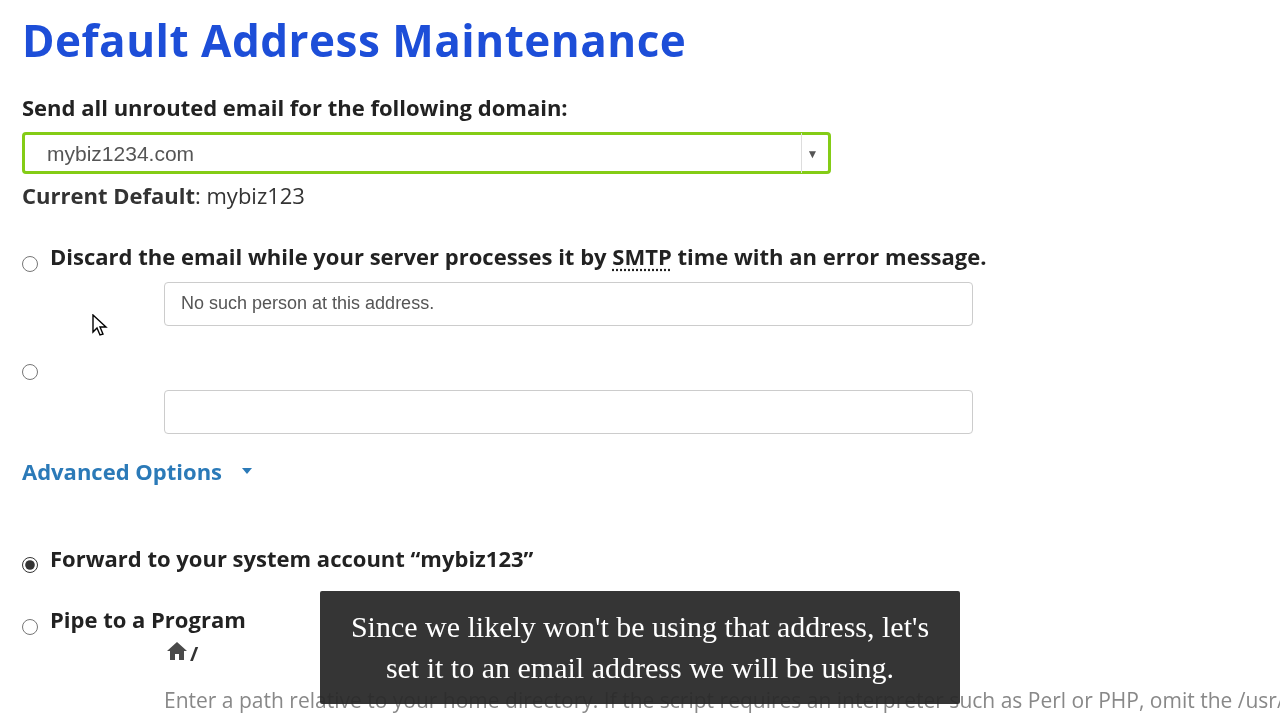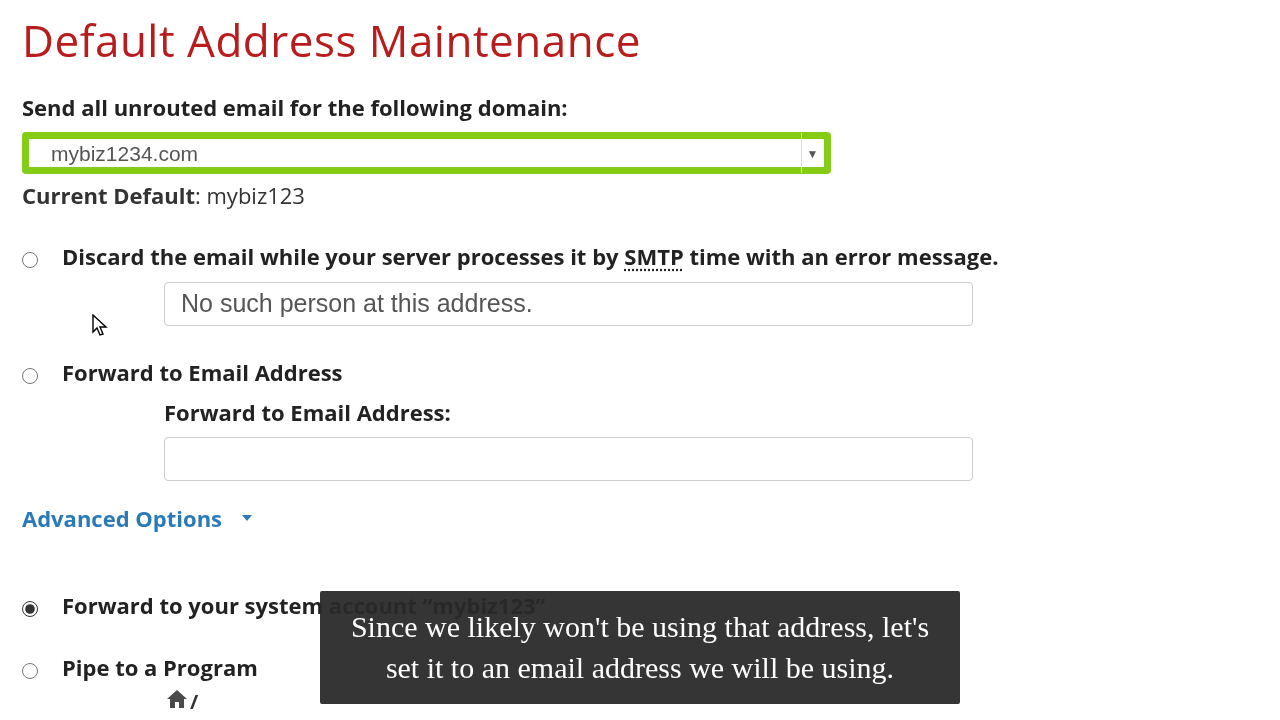--- a/index.html
+++ b/index.html
@@ -4,41 +4,41 @@
   <style>
     * { margin: 0; padding: 0; box-sizing: border-box; }
     body {
       font-family: -apple-system, BlinkMacSystemFont, "Segoe UI", "Open Sans", Helvetica, Arial, sans-serif;
       background: #fff;
       color: #333;
       padding: 0 22px;
     }
     h1.page-title {
       font-size: 44px;
-      font-weight: 400;
-      color: #b91c1c;
+      font-weight: 700;
+      color: #1d4ed8;
       margin-top: 10px;
       margin-bottom: 22px;
       letter-spacing: 0.5px;
     }
     .domain-label {
       font-size: 22px;
       font-weight: 700;
       color: #222;
       margin-bottom: 10px;
     }
     .select-wrap {
       position: relative;
       width: 809px;
       margin-bottom: 6px;
     }
     .domain-select {
       width: 100%;
       height: 42px;
-      border: 7px solid #84cc16;
+      border: 3px solid #84cc16;
       border-radius: 4px;
       background: #fff;
       color: #555;
       font-size: 21px;
       padding: 0 38px 0 22px;
       appearance: none;
       -webkit-appearance: none;
       cursor: pointer;
     }
     .select-caret {
@@ -56,22 +56,22 @@
       font-size: 12px;
     }
     .current-setting {
       font-size: 22px;
       color: #333;
       margin-bottom: 22px;
     }
     .current-setting .label { font-weight: 700; }
     .option-row {
       display: flex;
-      align-items: center;
-      gap: 24px;
+      align-items: flex-end;
+      gap: 12px;
       margin-bottom: 10px;
       margin-top: 32px;
     }
     .radio {
       width: 16px;
       height: 16px;
       margin-top: 6px;
       accent-color: #333;
       flex-shrink: 0;
     }
@@ -94,21 +94,21 @@
       font-size: 22px;
       font-weight: 700;
       color: #222;
       margin-bottom: 10px;
     }
     .text-input {
       width: 809px;
       height: 44px;
       border: 1px solid #ccc;
       border-radius: 4px;
-      font-size: 25px;
+      font-size: 18px;
       color: #555;
       padding: 0 16px;
       background: #fff;
     }
     .cursor-arrow {
       position: absolute;
       left: 92px;
       top: 314px;
       pointer-events: none;
     }
@@ -192,24 +192,22 @@
     <span>Discard the email while your server processes it by </span><span class="smtp">SMTP</span><span> time with an error message.</span>
   </label>
 </div>
 <div class="sub-block">
   <input type="text" class="text-input" value="No such person at this address." style="">
 </div>
 
 
 <div class="option-row">
   <input type="radio" name="defaddr" class="radio" style="">
-  <label class="option-label">Forward to Email Address</label>
 </div>
 <div class="sub-block">
-  <div class="sub-label">Forward to Email Address:</div>
   <input type="text" class="text-input" value="" style="">
 </div>
 
 
 <div class="advanced">
   <span>Advanced Options</span>
   <span class="adv-caret"></span>
 </div>
 
 

